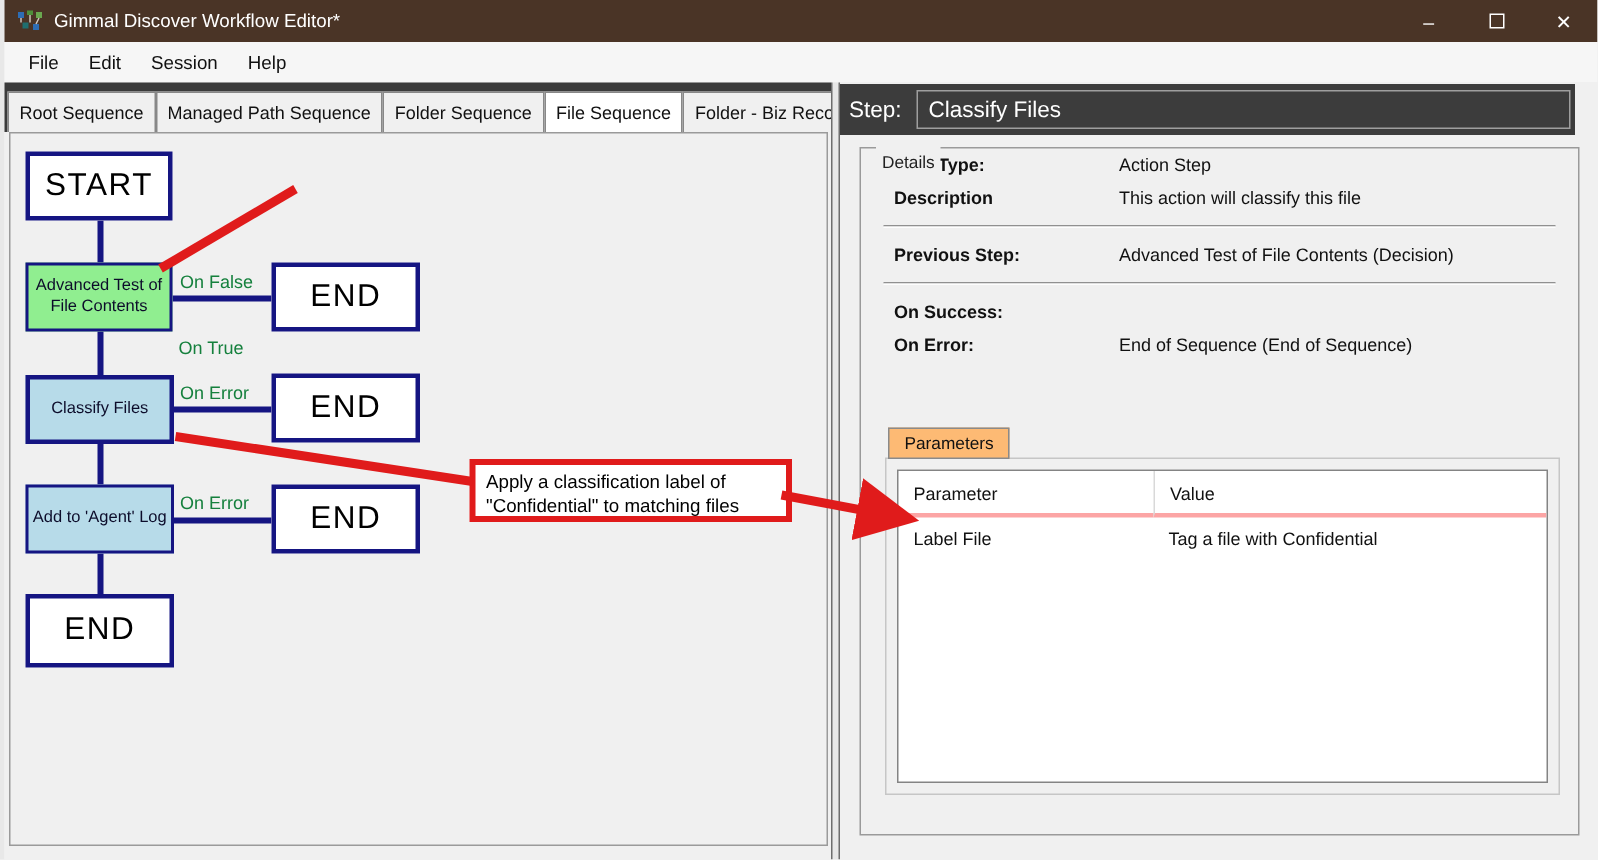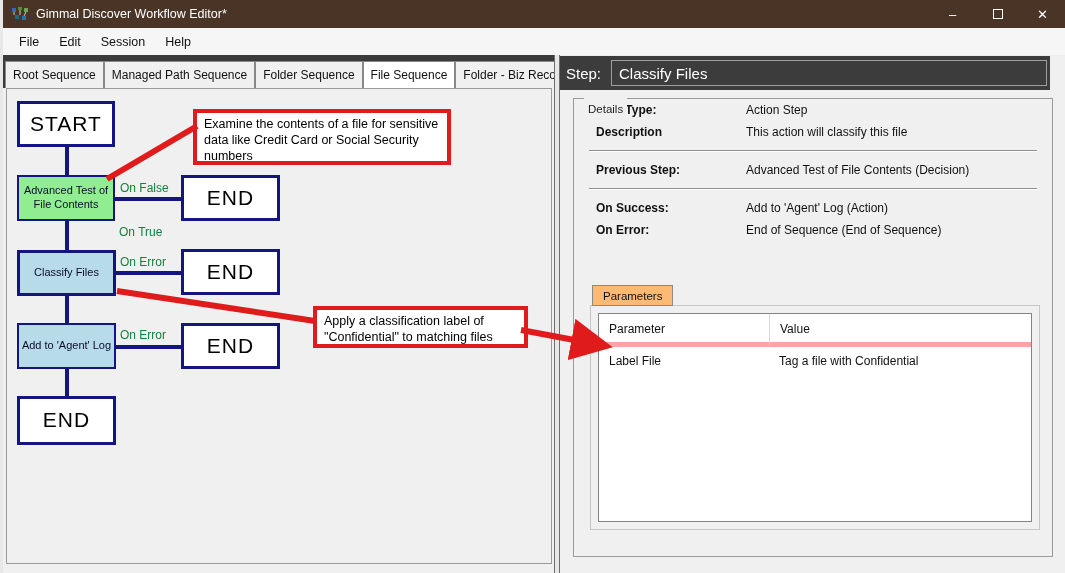--- a/index.html
+++ b/index.html
@@ -103,21 +103,21 @@
   .d-row.first { margin-top:20px; }
   .d-div { margin:7px 15px 7px 15px; border-top:1px solid #909090; border-bottom:1px solid #fdfdfd; height:2px; }
 
   .params-area { position:absolute; left:16px; right:12px; top:186px; bottom:26px; }
   .params-tab { display:inline-block; padding:4px 10px 3px 10px; font-size:11.5px; color:#111;
                 background:#fdba74; border:1px solid #8a8a8a; position:relative; z-index:2; margin-left:2px; }
   .params-page { position:absolute; left:0; right:0; top:20px; bottom:0;
                  border:1px solid #c6c6c6; background:#f0f0f0; padding:7px; }
   .params-table { width:100%; height:100%; background:#fff; border:1px solid #848484; overflow:hidden; }
   .pt-row { display:grid; grid-template-columns:170px 1fr; font-size:12px; color:#111; }
-  .pt-row.head .cell { padding:8px 0 6px 10px; border-bottom:5px solid #fca5a5; }
+  .pt-row.head .cell { padding:8px 0 6px 10px; border-bottom:3px solid #fca5a5; }
   .pt-row.head .cell.val { border-left:1px solid #d9d9d9; }
   .pt-row.data .cell { padding:7px 0 5px 10px; }
 
   
   .overlay { position:absolute; inset:0; width:1065px; height:573px; pointer-events:none; z-index:50; }
 </style>
 </head>
 <body>
 
 <div class="window">
@@ -188,21 +188,20 @@
 
         <div class="node big n-start">START</div>
         <div class="node decision n-decide">Advanced Test of File Contents</div>
         <div class="node big n-endA">END</div>
         <div class="node action sel n-classify">Classify Files</div>
         <div class="node big n-endB">END</div>
         <div class="node action n-agent">Add to 'Agent' Log</div>
         <div class="node big n-endC">END</div>
         <div class="node big n-endD">END</div>
 
-        <div class="annotation ann1">Examine the contents of a file for sensitive data like Credit Card or Social Security numbers</div>
         <div class="annotation ann2">Apply a classification label of "Confidential" to matching files</div>
       </div>
     </div>
 
     <div class="splitter"></div>
 
     <div class="right-pane">
       <div class="step-header">
         <span class="step-label">Step:</span>
         <div class="step-value">Classify Files</div>
@@ -224,21 +223,20 @@
 
         <div class="d-row">
           <span class="lbl">Previous Step:</span>
           <span class="val">Advanced Test of File Contents (Decision)</span>
         </div>
 
         <div class="d-div"></div>
 
         <div class="d-row">
           <span class="lbl">On Success:</span>
-          <span class="val">Add to 'Agent' Log (Action)</span>
         </div>
         <div class="d-row">
           <span class="lbl">On Error:</span>
           <span class="val">End of Sequence (End of Sequence)</span>
         </div>
 
         <div class="params-area">
           <div class="params-tab">Parameters</div>
           <div class="params-page">
             <div class="params-table">

